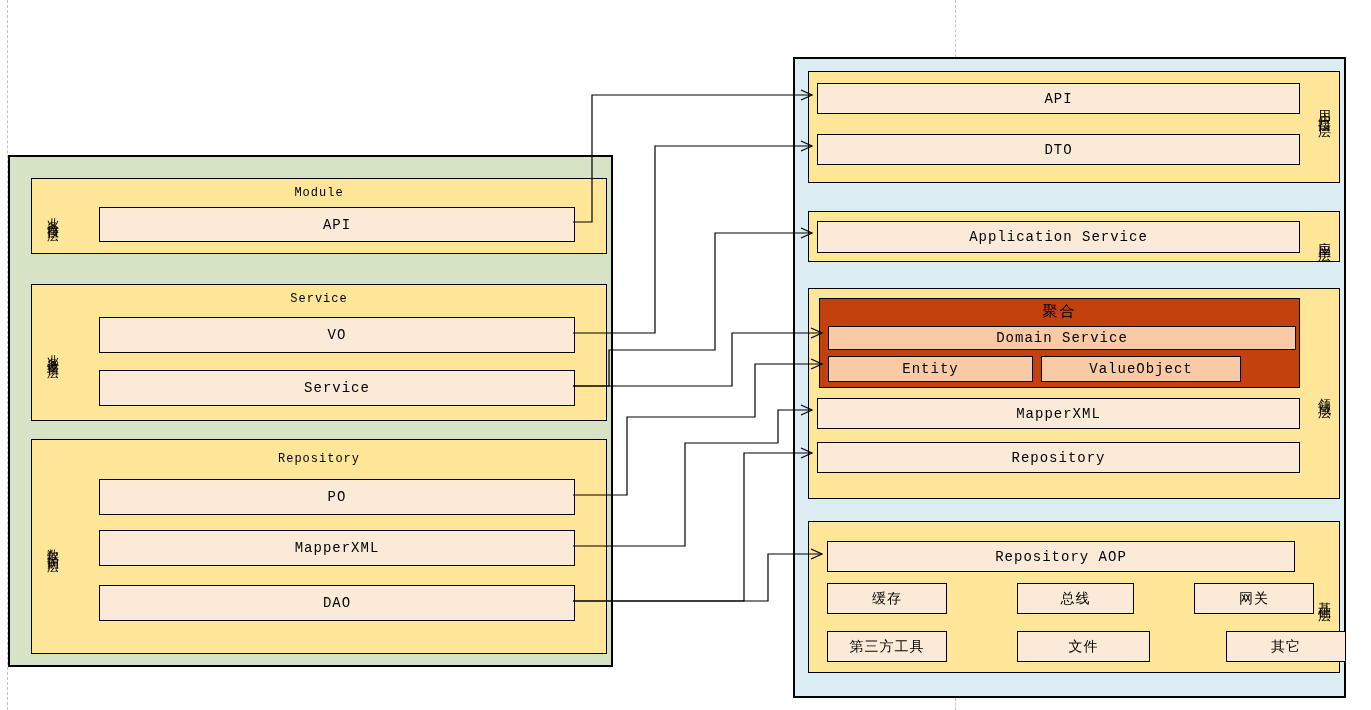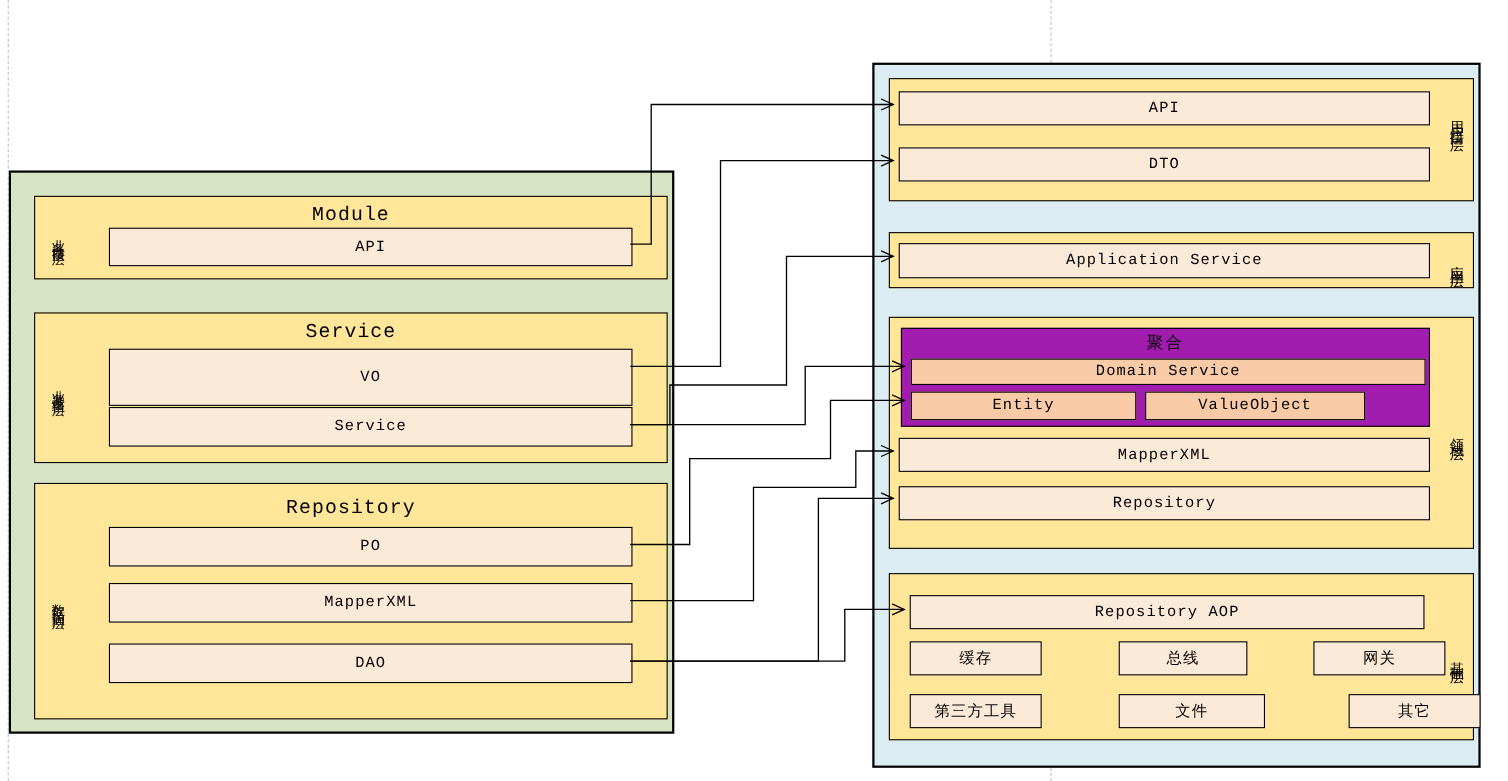--- a/index.html
+++ b/index.html
@@ -15,25 +15,25 @@
   #left-panel  { left:8px;   top:155px; width:605px; height:512px; background:#d7e3c5; }
   #right-panel { left:793px; top:57px;  width:553px; height:641px; background:#dbecf2; }
   .group { position:absolute; background:#ffe699; border:1px solid #000;padding-left:35px; }
   .node {
     position:absolute; background:#fcead9; border:1px solid #000;
     display:flex; align-items:center; justify-content:center;
     font-size:14px; letter-spacing:1px;
   }
   .node.orange { background:#f8cba6; }
   .agg {
-    position:absolute; background:#a21caf; border:1px solid #000;
+    position:absolute; background:#c2410c; border:1px solid #000;
   }
   .group-title {
     position:absolute; left:0; right:0; text-align:center;
-    font-size:18px; letter-spacing:1px;
+    font-size:12px; letter-spacing:1px;
   }
   .cjk-title { font-size:15px; letter-spacing:2px; }
   
   .vlabel {
     position:absolute; writing-mode:vertical-rl; text-orientation:upright;
     font-size:12px; letter-spacing:3px; line-height:15px; white-space:normal;
   }
   .vlabel.left-side  { left:12px; top:50%; transform:translateY(-50%); }
   .vlabel.right-side { right:7px; top:50%; transform:translateY(-50%); font-size:13px; letter-spacing:4px; line-height:17px; }
   .vlabel.two-col { height:56px; }
@@ -53,21 +53,21 @@
 
     <div class="group" style="left:21px; top:21px; width:576px; height:76px;">
       <span class="vlabel left-side">业务接口层</span>
       <div class="group-title" style="top:7px;">Module</div>
       <div class="node" style="left:67px; top:28px; width:476px; height:35px;">API</div>
     </div>
 
     <div class="group" style="left:21px; top:127px; width:576px; height:137px;">
       <span class="vlabel left-side">业务逻辑层</span>
       <div class="group-title" style="top:7px;">Service</div>
-      <div class="node" style="left:67px; top:32px; width:476px; height:52px;">VO</div>
+      <div class="node" style="left:67px; top:32px; width:476px; height:36px;">VO</div>
       <div class="node" style="left:67px; top:85px; width:476px; height:36px;">Service</div>
     </div>
 
     <div class="group" style="left:21px; top:282px; width:576px; height:215px;">
       <span class="vlabel left-side">数据访问层</span>
       <div class="group-title" style="top:12px;">Repository</div>
       <div class="node" style="left:67px; top:39px; width:476px; height:36px;">PO</div>
       <div class="node" style="left:67px; top:90px; width:476px; height:36px;">MapperXML</div>
       <div class="node" style="left:67px; top:145px; width:476px; height:36px;">DAO</div>
     </div>

